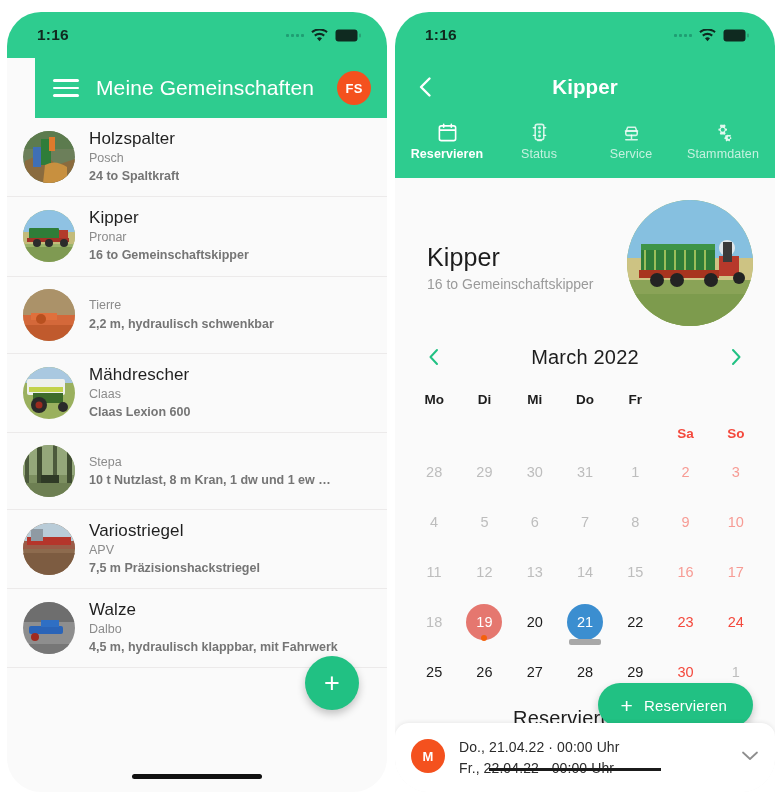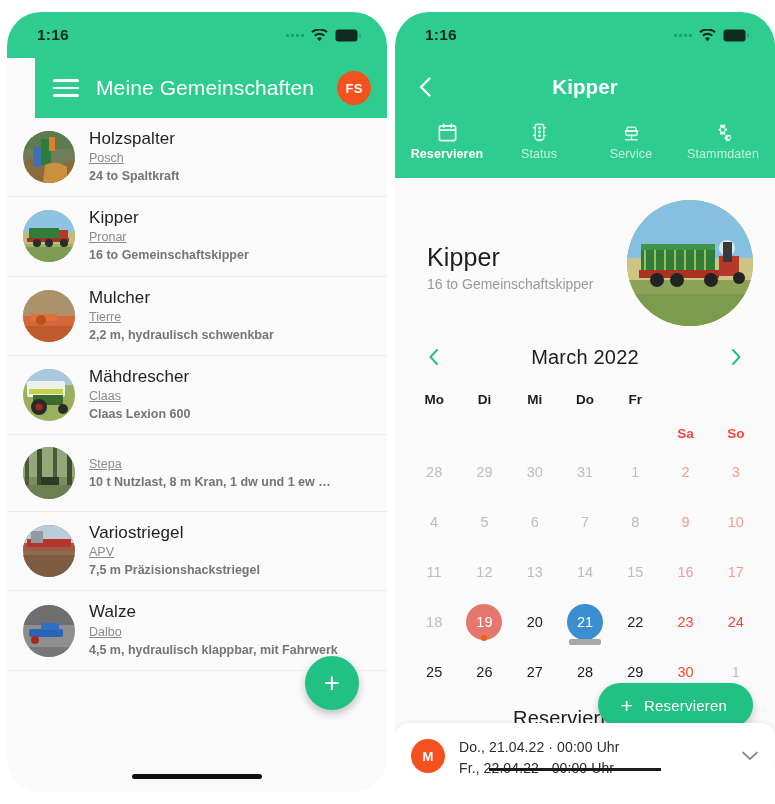--- a/index.html
+++ b/index.html
@@ -64,21 +64,21 @@
     border-bottom: 1px solid #eceaea;
     min-height: 77px;
   }
   .thumb {
     width: 52px; height: 52px; border-radius: 50%;
     flex: 0 0 52px; overflow: hidden; position: relative;
   }
   .thumb .sky  { position: absolute; inset: 0; }
   .mtext { min-width: 0; }
   .mtitle { font-size: 17px; color: #1f1f1f; line-height: 1.18; letter-spacing: .1px; }
-  .msub   { font-size: 12.5px; color: #8b8b8b; line-height: 1.45; text-decoration: underline; }
+  .msub   { font-size: 12.5px; color: #8b8b8b; line-height: 1.45; }
   .mdesc  { font-size: 12.5px; color: #757575; line-height: 1.45; white-space: nowrap; overflow: hidden; text-overflow: ellipsis; max-width: 290px; font-weight: bold; }
 
   .fab {
     position: absolute; right: 28px; bottom: 44px;
     width: 54px; height: 54px; border-radius: 50%;
     background: #21c183; color: #fff;
     display: flex; align-items: center; justify-content: center;
     box-shadow: 0 4px 9px rgba(0,0,0,.23);
     font-size: 27px; font-weight: 300; line-height: 1;
     cursor: pointer;
@@ -278,21 +278,20 @@
           <svg class="sky" viewBox="0 0 52 52">
               <rect width="52" height="52" fill="#b9a078"></rect>
               <rect width="52" height="26" fill="#ab9269"></rect>
               <rect y="26" width="52" height="10" fill="#d4683a"></rect>
               <rect y="36" width="52" height="16" fill="#c05a2d"></rect>
               <rect x="8" y="24" width="26" height="7" fill="#e0703c"></rect>
               <circle cx="18" cy="30" r="5" fill="#b8501f"></circle>
             </svg>
         </div>
         <div class="mtext">
-          <div class="mtitle">Mulcher</div>
           <div class="msub">Tierre</div>
           <div class="mdesc">2,2 m, hydraulisch schwenkbar</div>
         </div>
       </div>
 
       <div class="machine-row">
         <div class="thumb">
           <svg class="sky" viewBox="0 0 52 52">
               <rect width="52" height="52" fill="#9ab05e"></rect>
               <rect width="52" height="16" fill="#a9c8e0"></rect>

